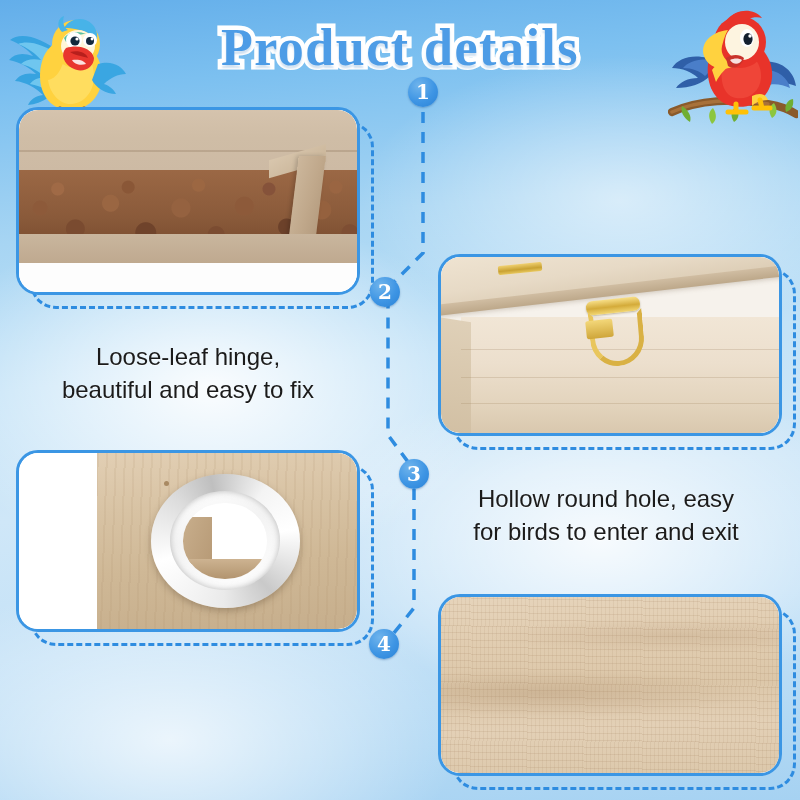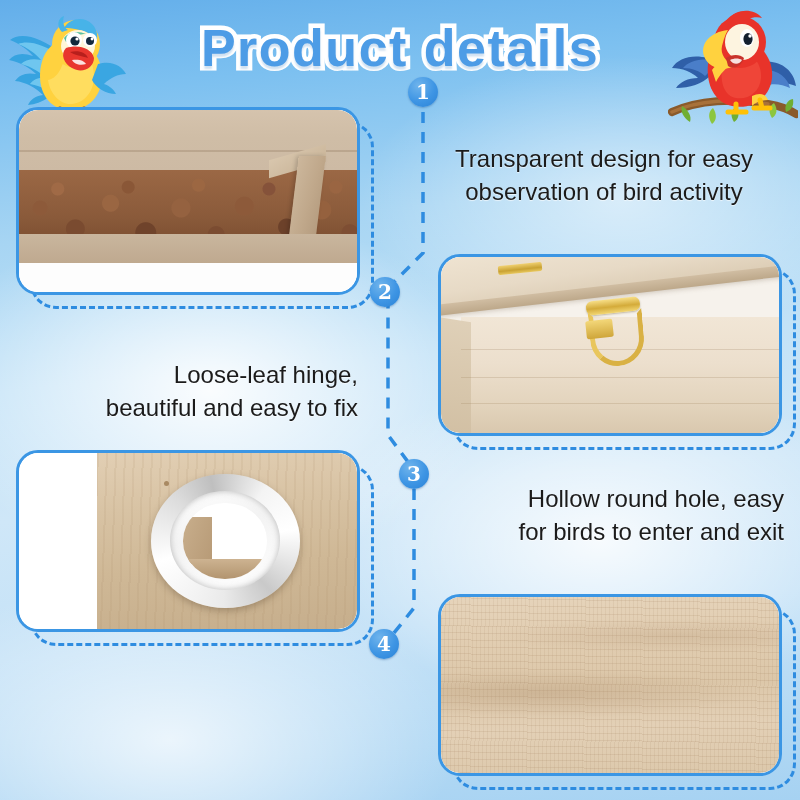--- a/index.html
+++ b/index.html
@@ -28,21 +28,21 @@
   .title-bar {
     position: absolute;
     top: 0; left: 0;
     width: 800px;
     height: 95px;
     display: flex;
     align-items: center;
     justify-content: center;
   }
   .title-text {
-    font-family: Liberation Sans, sans-serif;
+    font-family: Liberation Serif, serif;
     font-size: 52px;
     font-weight: bold;
     letter-spacing: 1.5px;
     color: #4d9ce6;
     -webkit-text-stroke: 9px #ffffff;
     paint-order: stroke fill;
     text-shadow: 0 3px 2px rgba(120,170,215,0.35);
     white-space: nowrap;
   }
 
@@ -386,22 +386,20 @@
           <div class="divider"></div>
           <div class="floor"></div>
           <div class="white-base"></div>
         </div>
       </div>
     </div>
   </div>
   <div class="marker" style="left:408px; top:77px;">
     <span>1</span>
   </div>
-  <div class="caption" style="left:428px; top:142px; width:352px;">Transparent design for easy
-observation of bird activity</div>
 
   <div class="card" style="left:438px; top:254px; width:344px; height:182px;">
     <div class="dashed"></div>
     <div class="frame">
       <div class="photo">
         <div class="ph-latch">
           <div class="lid"></div>
           <div class="lid-edge"></div>
           <div class="body"></div>
           <div class="body-left"></div>
@@ -412,21 +410,21 @@
           <div class="clasp-top"></div>
           <div class="clasp-hook"></div>
           <div class="clasp-plate"></div>
         </div>
       </div>
     </div>
   </div>
   <div class="marker" style="left:370px; top:277px;">
     <span>2</span>
   </div>
-  <div class="caption" style="left:18px; top:358px; width:340px;text-align:right;">Loose-leaf hinge,
+  <div class="caption" style="left:18px; top:340px; width:340px;">Loose-leaf hinge,
 beautiful and easy to fix</div>
 
   <div class="card" style="left:16px; top:450px; width:344px; height:182px;">
     <div class="dashed"></div>
     <div class="frame">
       <div class="photo">
         <div class="ph-hole">
           <div class="board">
             <div class="knot1"></div>
             <div class="knot2"></div>
@@ -440,21 +438,21 @@
               </div>
             </div>
           </div>
         </div>
       </div>
     </div>
   </div>
   <div class="marker" style="left:399px; top:459px;">
     <span>3</span>
   </div>
-  <div class="caption" style="left:428px; top:482px; width:356px;text-align:right;">Hollow round hole, easy
+  <div class="caption" style="left:428px; top:482px; width:356px;">Hollow round hole, easy
 for birds to enter and exit</div>
 
   <div class="card" style="left:438px; top:594px; width:344px; height:182px;">
     <div class="dashed"></div>
     <div class="frame">
       <div class="photo">
         <div class="ph-wood"></div>
       </div>
     </div>
   </div>

